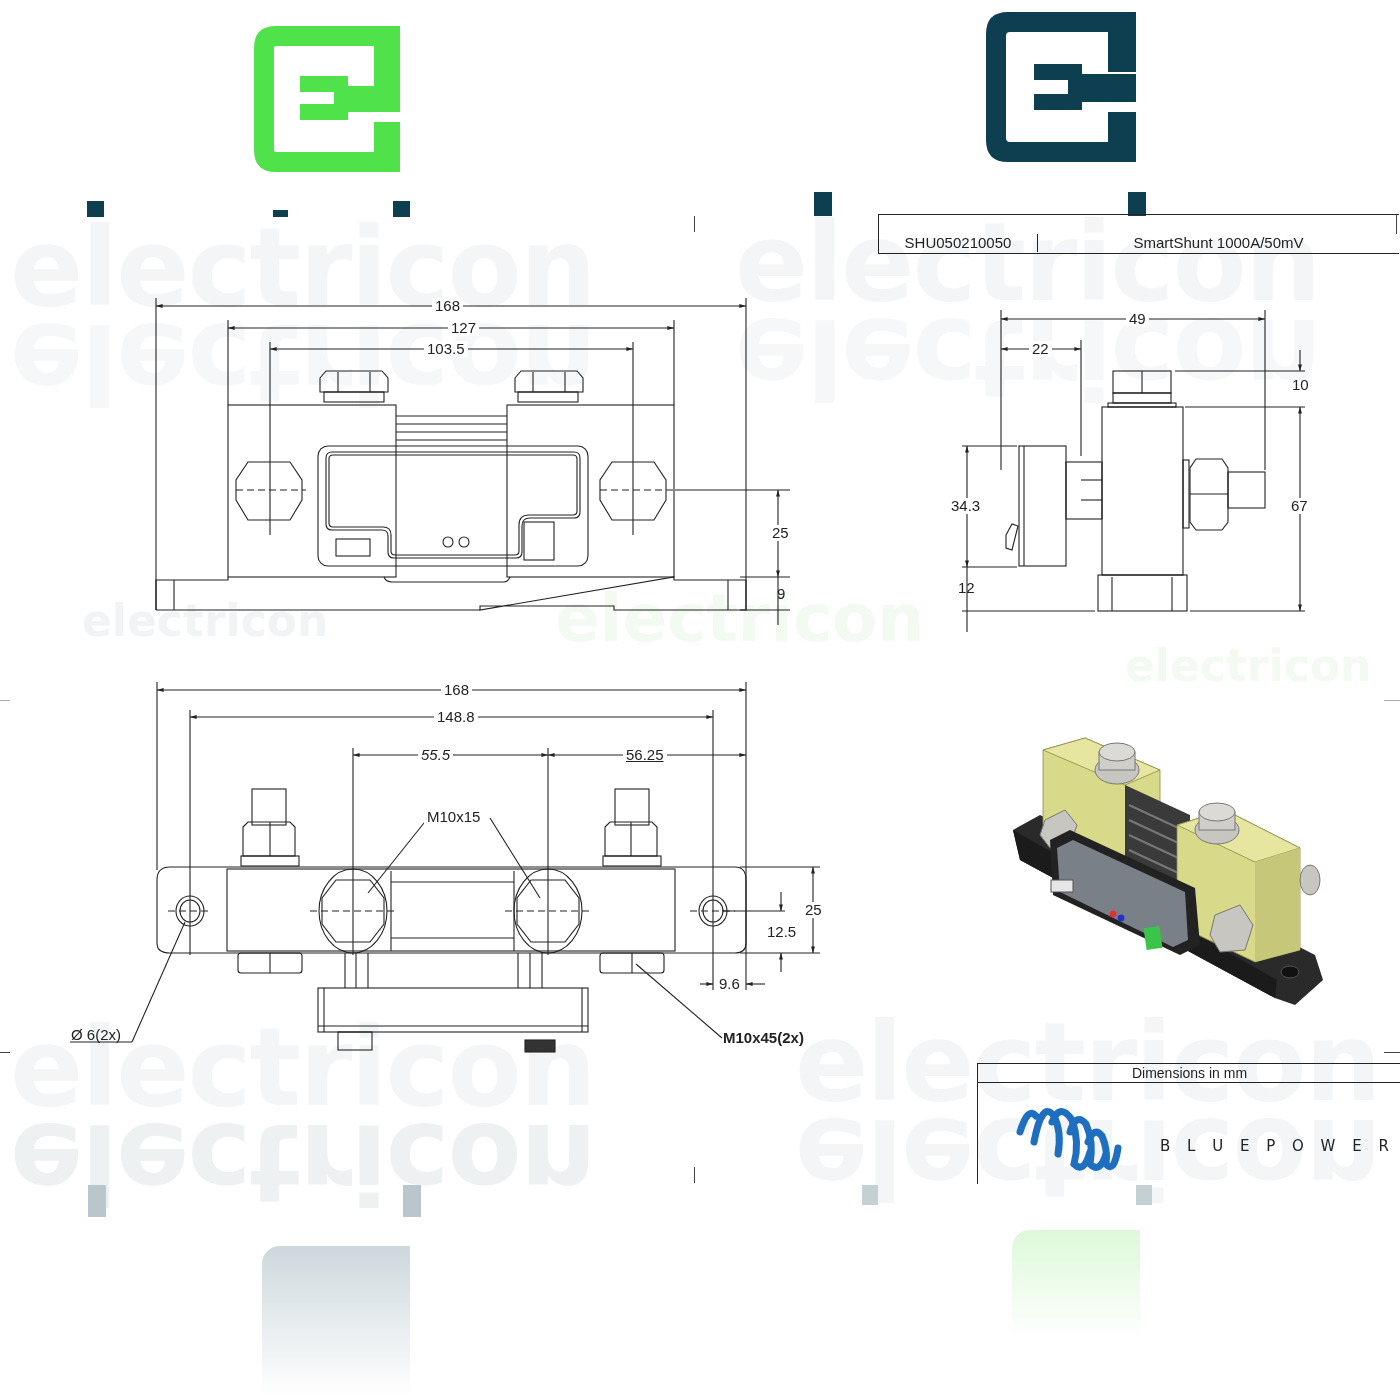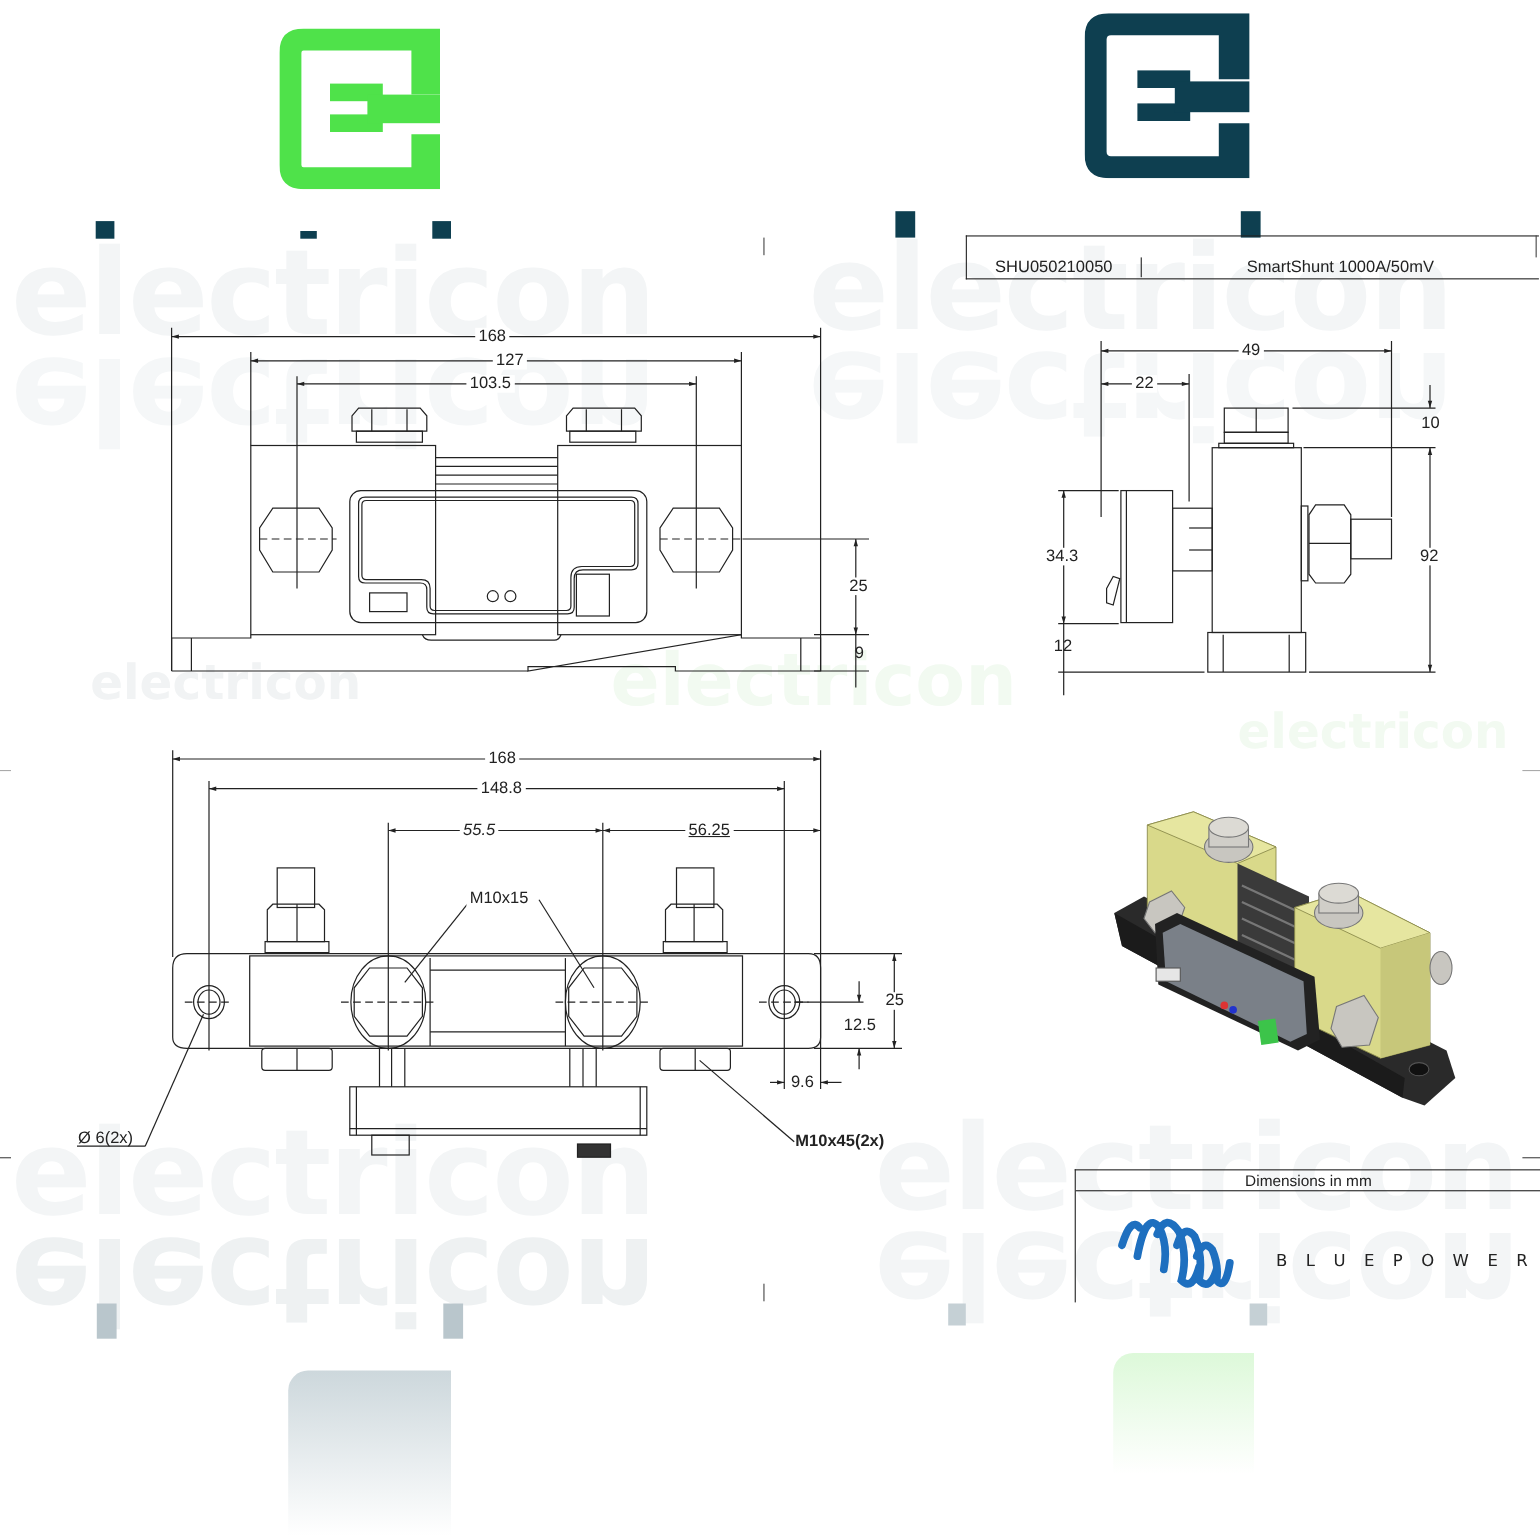--- a/index.html
+++ b/index.html
@@ -273,21 +273,21 @@
 <div class="dim" style="left:448px;top:320px;">127</div>
 <div class="dim" style="left:424px;top:341px;">103.5</div>
 <div class="dim" style="left:769px;top:525px;">25</div>
 <div class="dim nb" style="left:774px;top:586px;">9</div>
 
 <div class="dim" style="left:1126px;top:311px;">49</div>
 <div class="dim" style="left:1029px;top:341px;">22</div>
 <div class="dim nb" style="left:1289px;top:377px;">10</div>
 <div class="dim" style="left:948px;top:498px;">34.3</div>
 <div class="dim nb" style="left:955px;top:580px;">12</div>
-<div class="dim" style="left:1288px;top:498px;">92</div>
+<div class="dim" style="left:1288px;top:498px;">67</div>
 
 <div class="dim" style="left:441px;top:682px;">168</div>
 <div class="dim" style="left:434px;top:709px;">148.8</div>
 <div class="dim" style="left:418px;top:747px;font-style:italic;">55.5</div>
 <div class="dim" style="left:623px;top:747px;text-decoration:underline;">56.25</div>
 <div class="dim" style="left:802px;top:902px;">25</div>
 <div class="dim nb" style="left:764px;top:924px;">12.5</div>
 <div class="dim nb" style="left:716px;top:976px;">9.6</div>
 
 <div class="dim" style="left:424px;top:809px;">M10x15</div>

